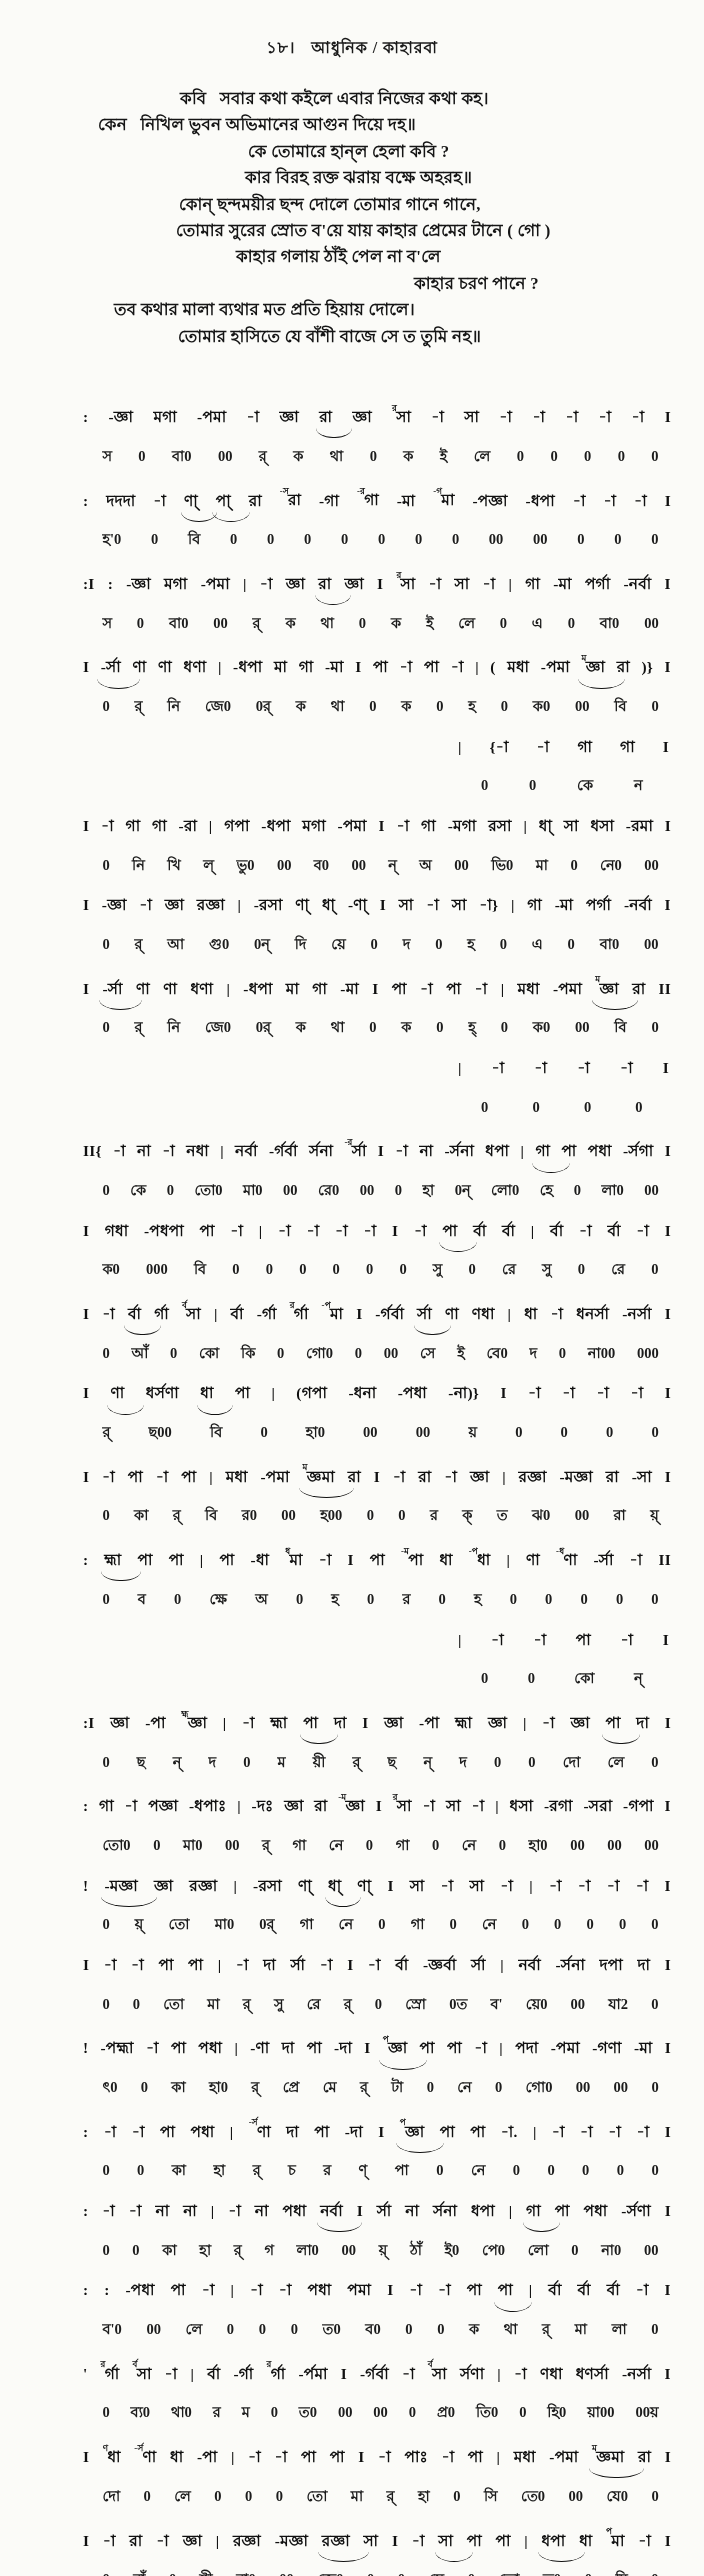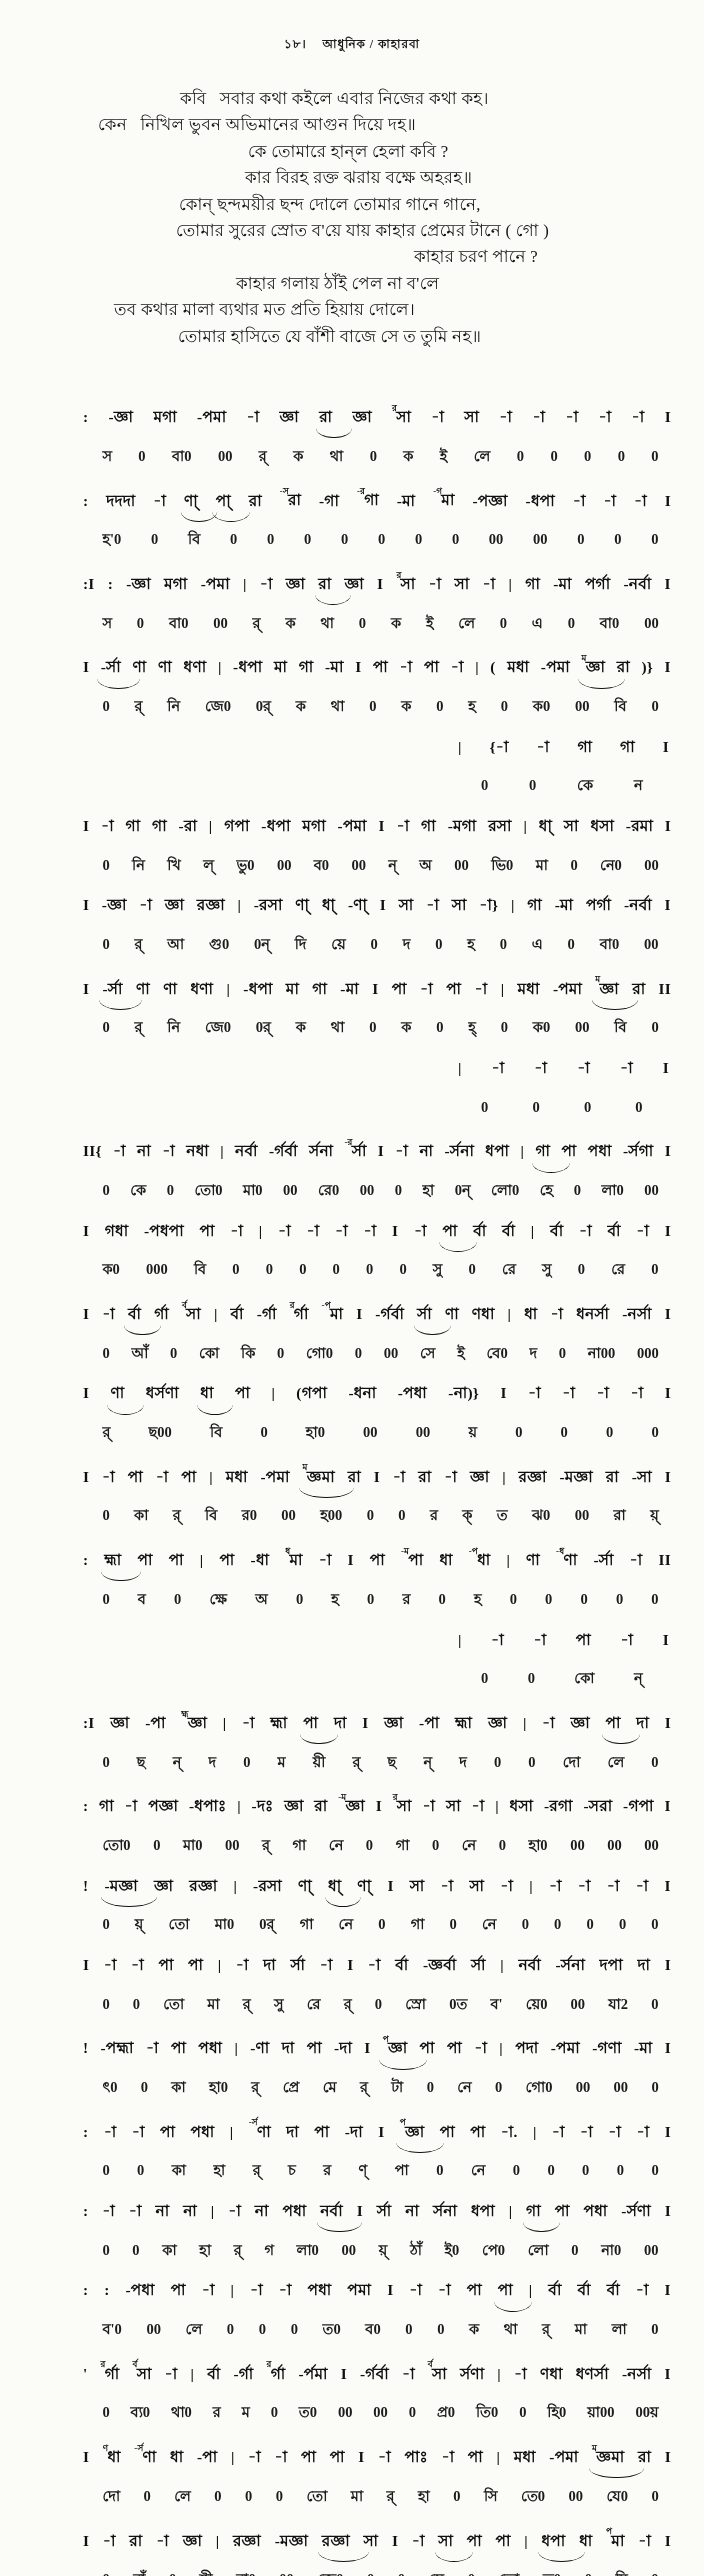--- a/index.html
+++ b/index.html
@@ -8,27 +8,27 @@
     background:#fbfbf8;
     font-family:"Liberation Serif", serif;
     color:#141414;
     position:relative;
     overflow:hidden;
   }
   .page{position:absolute;inset:0;}
   
   .hdr{
     position:absolute;top:35px;left:0;width:100%;
-    text-align:center;font-size:12px;letter-spacing:0.9px;
+    text-align:center;font-size:16px;letter-spacing:0.9px;
     font-weight:bold;color:#1a1a1a;
   }
   .hdr .num{margin-right:16px;}
   
   .poem{position:absolute;top:86px;left:0;width:100%;font-size:16.7px;line-height:26.4px;color:#151515;}
-  .poem .pl{white-space:pre-wrap;font-weight:normal;letter-spacing:0.3px;}
+  .poem .pl{white-space:pre-wrap;font-weight:bold;letter-spacing:0.3px;}
   
   .notation{position:absolute;top:398px;left:0;width:100%;}
   .nline{margin:0 33px 12.3px 83px;}
   .nline.right{margin-left:458px;margin-right:35px;}
   .srow{
     display:flex;justify-content:space-between;align-items:flex-end;
     font-size:15.4px;line-height:30px;font-weight:bold;color:#101010;
     letter-spacing:0.2px;
   }
   .lrow{
@@ -56,22 +56,22 @@
     <span class="num">১৮।</span><span>আধুনিক / কাহারবা</span>
   </div>
 
   <div class="poem" id="poem">
       <div class="pl" style="margin-left: 180px;">কবি   সবার কথা কইলে এবার নিজের কথা কহ।</div>
       <div class="pl" style="margin-left: 98px;">কেন   নিখিল ভুবন অভিমানের আগুন দিয়ে দহ॥</div>
       <div class="pl" style="margin-left: 248px;">কে তোমারে হান্‌ল হেলা কবি ?</div>
       <div class="pl" style="margin-left: 245px;">কার বিরহ রক্ত ঝরায় বক্ষে অহরহ॥</div>
       <div class="pl" style="margin-left: 179px;">কোন্ ছন্দময়ীর ছন্দ দোলে তোমার গানে গানে,</div>
       <div class="pl" style="margin-left: 176px;">তোমার সুরের স্রোত ব'য়ে যায় কাহার প্রেমের টানে ( গো )</div>
+      <div class="pl" style="margin-left: 236px;">কাহার গলায় ঠাঁই পেল না ব'লে</div>
       <div class="pl" style="margin-left: 414px;">কাহার চরণ পানে ?</div>
-      <div class="pl" style="margin-left: 236px;">কাহার গলায় ঠাঁই পেল না ব'লে</div>
       <div class="pl" style="margin-left: 114px;">তব কথার মালা ব্যথার মত প্রতি হিয়ায় দোলে।</div>
       <div class="pl" style="margin-left: 178px;">তোমার হাসিতে যে বাঁশী বাজে সে ত তুমি নহ॥</div>
     </div>
 
   <div class="notation" id="notation">
       <div class="nline">
         <div class="srow">
           <span class="tok bar">:</span>
           <span class="tok">-জ্ঞা</span>
           <span class="tok">মগা</span>

